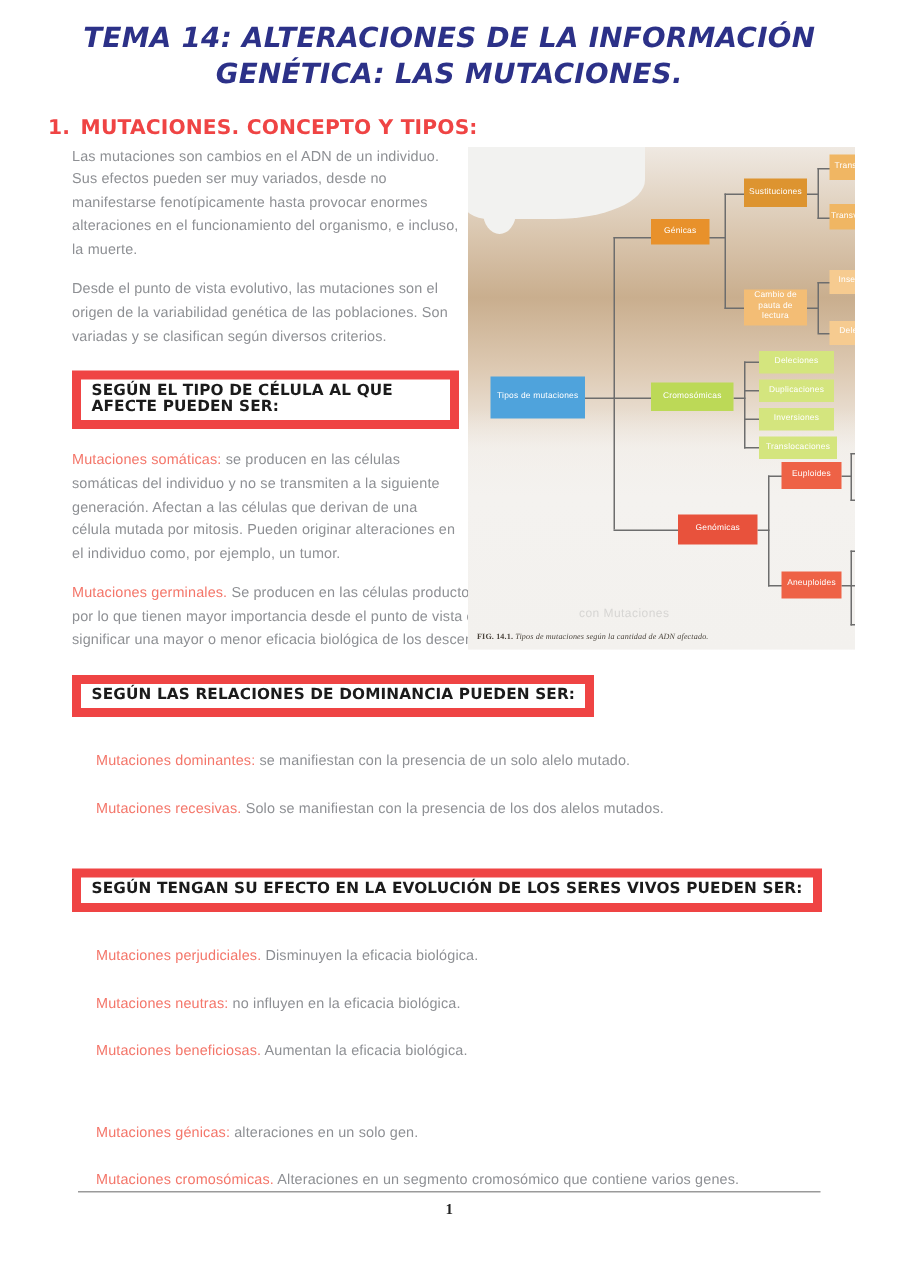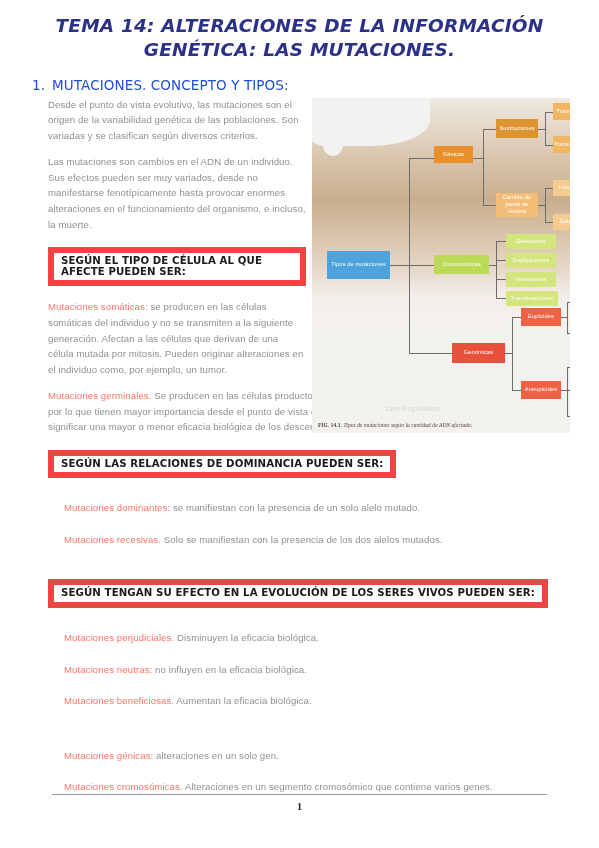--- a/index.html
+++ b/index.html
@@ -35,23 +35,23 @@
     line-height: 1.32;
     text-align: center;
     letter-spacing: 0.2px;
     text-transform: uppercase;
   }
 
   
   .section-head {
     margin: 14px 0 4px 0;
     padding: 0 0 0 32px;
-    color: #1d4ed8;
+    color: #ef4444;
     font-family: "DejaVu Sans", sans-serif;
-    font-weight: normal;
+    font-weight: bold;
     font-size: 13.5px;
     letter-spacing: 0.1px;
     text-transform: uppercase;
   }
   .section-head .num { margin-right: 7px; }
 
   
   .cols {
     position: relative;
     padding: 0 33px 0 48px;
@@ -233,22 +233,22 @@
 
   <h1 class="doc-title">TEMA 14: ALTERACIONES DE LA INFORMACIÓN GENÉTICA: LAS MUTACIONES.</h1>
 
   <div class="section-head">
     <span class="num">1.</span><span>MUTACIONES. CONCEPTO Y TIPOS:</span>
   </div>
 
   <div class="cols">
 
     <div class="narrow">
+      <p class="para">Las mutaciones son cambios en el ADN de un individuo. Sus efectos pueden ser muy variados, desde no manifestarse fenotípicamente hasta provocar enormes alteraciones en el funcionamiento del organismo, e incluso, la muerte.</p>
       <p class="para">Desde el punto de vista evolutivo, las mutaciones son el origen de la variabilidad genética de las poblaciones. Son variadas y se clasifican según diversos criterios.</p>
-      <p class="para">Las mutaciones son cambios en el ADN de un individuo. Sus efectos pueden ser muy variados, desde no manifestarse fenotípicamente hasta provocar enormes alteraciones en el funcionamiento del organismo, e incluso, la muerte.</p>
 
       <div class="boxhead">SEGÚN EL TIPO DE CÉLULA AL QUE AFECTE PUEDEN SER:</div>
 
       <div class="gap-sm"></div>
 
       <p class="para"><span class="red">Mutaciones somáticas:</span><span> se producen en las células somáticas del individuo y no se transmiten a la siguiente generación. Afectan a las células que derivan de una célula mutada por mitosis. Pueden originar alteraciones en el individuo como, por ejemplo, un tumor.</span></p>
     </div>
 
     <div class="figure">
       <div class="diagram">
@@ -317,21 +317,21 @@
         <div class="node" style="left:194px; top:136px; width:50px; height:15px; background:#D4E57E;">Deleciones</div>
         <div class="node" style="left:194px; top:155px; width:50px; height:15px; background:#D4E57E;">Duplicaciones</div>
         <div class="node" style="left:194px; top:174px; width:50px; height:15px; background:#D4E57E;">Inversiones</div>
         <div class="node" style="left:194px; top:193px; width:52px; height:15px; background:#D4E57E;">Translocaciones</div>
 
         <div class="node" style="left:140px; top:245px; width:53px; height:20px; background:#E8523C;">Genómicas</div>
         <div class="node" style="left:209px; top:210px; width:40px; height:18px; background:#EE6246;">Euploides</div>
 
         <div class="node" style="left:209px; top:283px; width:40px; height:18px; background:#EE6246;">Aneuploides</div>
 
-        <div class="scan-wm">con Euploides</div>
+        <div class="scan-wm">con Mutaciones</div>
 
         <div class="fig-caption">
           <b>FIG. 14.1.</b>
           <span>Tipos de mutaciones según la cantidad de ADN afectado.</span>
         </div>
       </div>
     </div>
   </div>
 
   <div class="lower">

